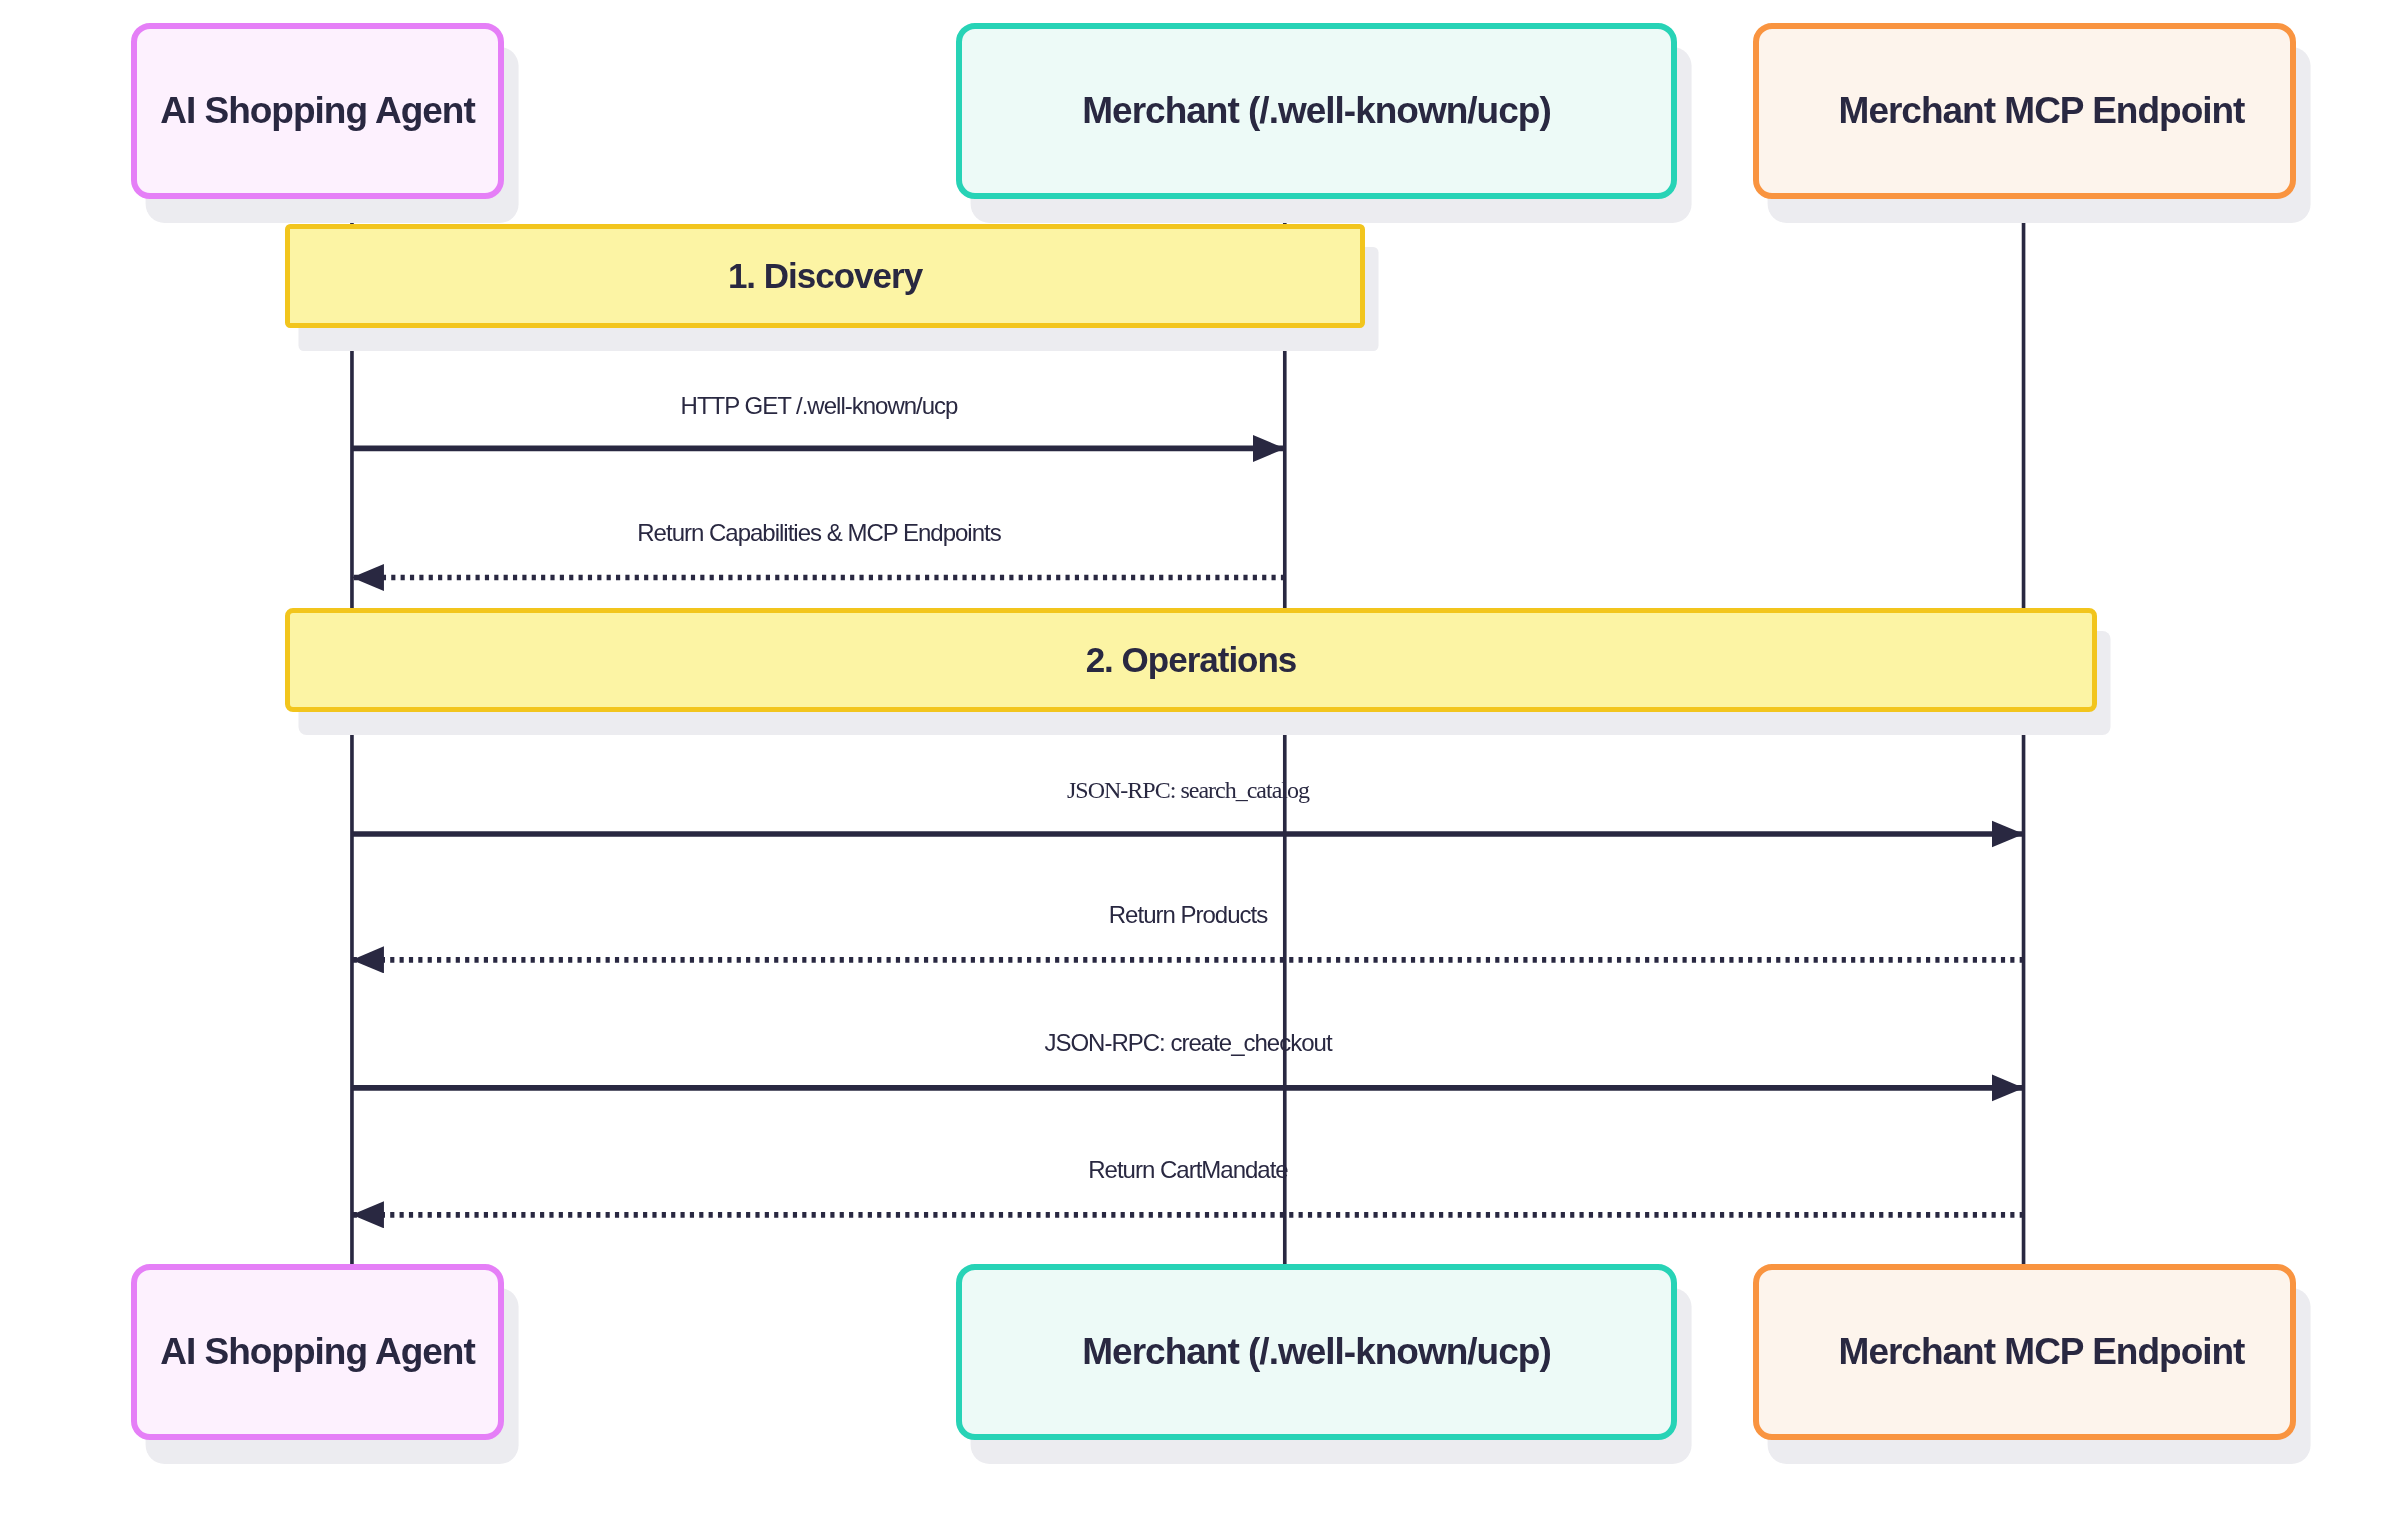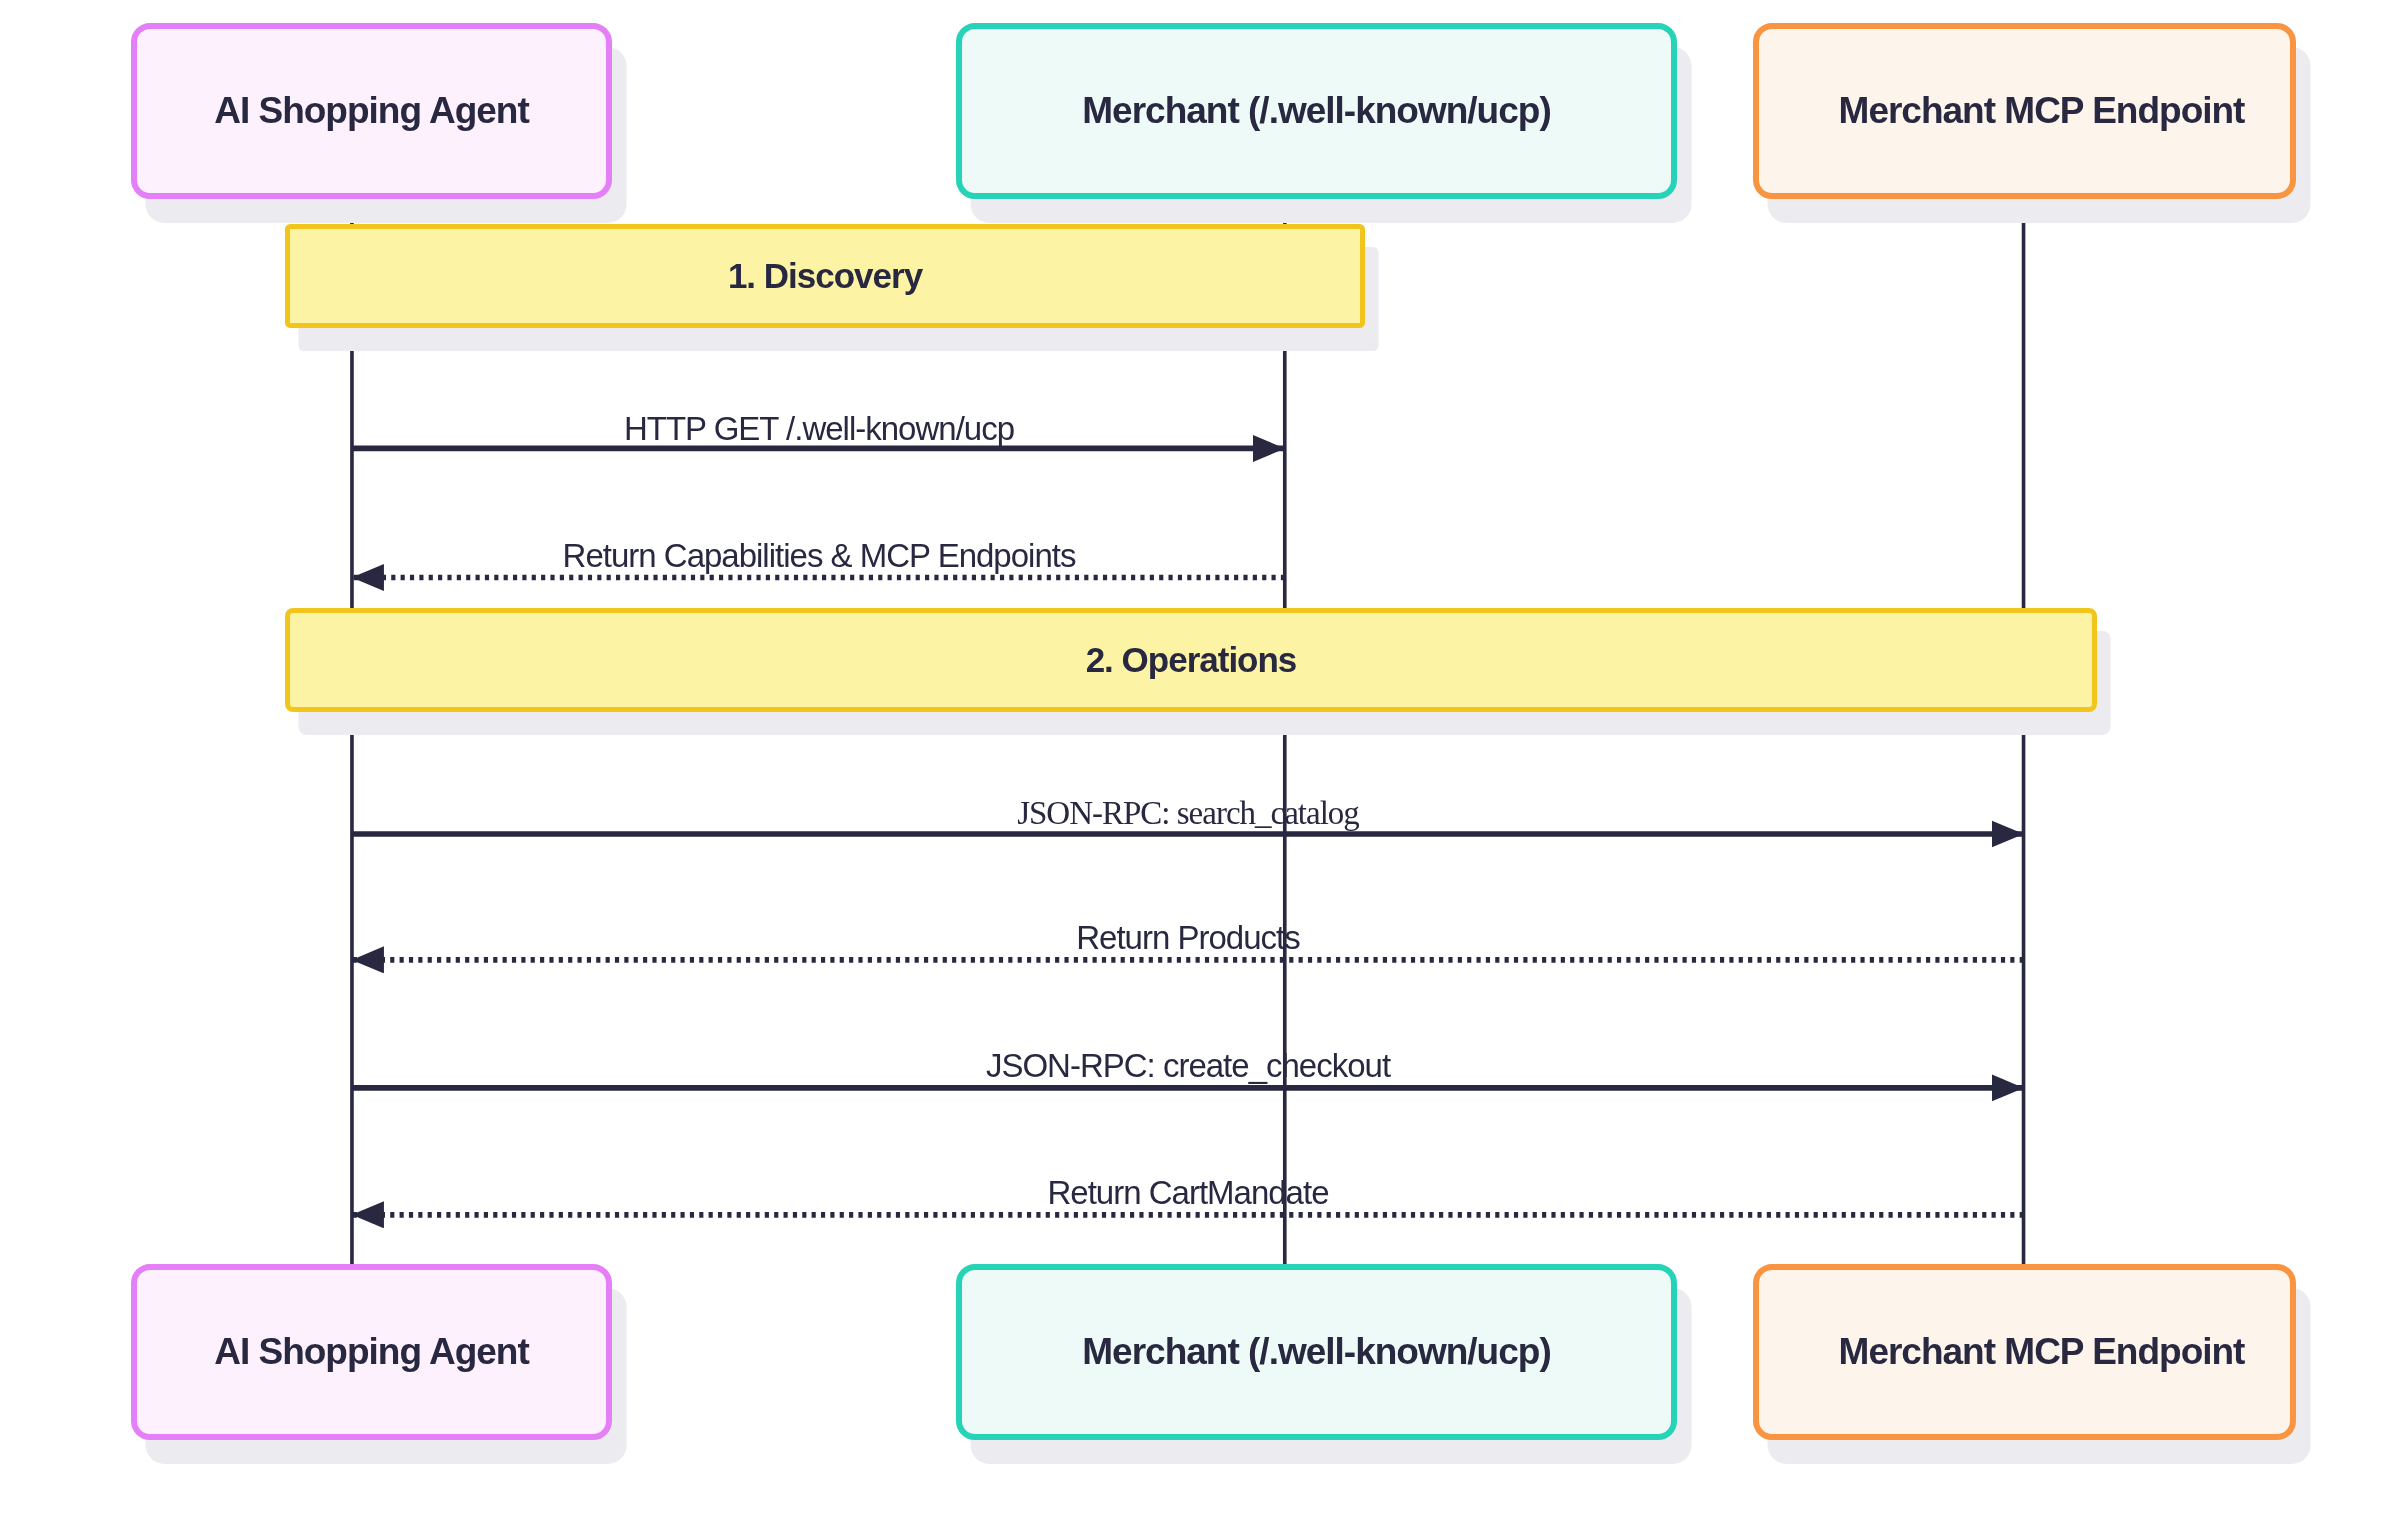--- a/index.html
+++ b/index.html
@@ -20,26 +20,25 @@
   .actor.orange{border-color:#f99440;background:#fdf4ec;padding-left:34px;}
   .banner{
     position:absolute;height:104px;box-sizing:border-box;
     border:5.2px solid #f2c51d;background:#fcf4a4;border-radius:5.2px;
     display:flex;align-items:center;justify-content:center;
     font-size:35px;font-weight:bold;letter-spacing:-1px;
     box-shadow:13.5px 23px 0 #ececf0;
   }
   .msg{
     position:absolute;height:44px;line-height:44px;text-align:center;
-    font-size:33px;font-weight:normal;letter-spacing:-1px;color:#292841;
+    font-size:24px;font-weight:normal;letter-spacing:-1px;color:#292841;
     white-space:nowrap;
-    margin-top:23px;
   }
   
-  .pos-a1{left:131px;width:481px;}
+  .pos-a1{left:131px;width:373px;}
   .pos-a2{left:956px;width:721px;}
   .pos-a3{left:1753px;width:543px;}
   .row-top{top:23px;}
   .row-bottom{top:1264px;}
   
   .banner-1{left:285px;top:224px;width:1080px;}
   .banner-2{left:285px;top:608px;width:1812px;border-radius:8px;}
   
   .span-12{left:352px;width:934px;}
   .span-13{left:352px;width:1672px;}

